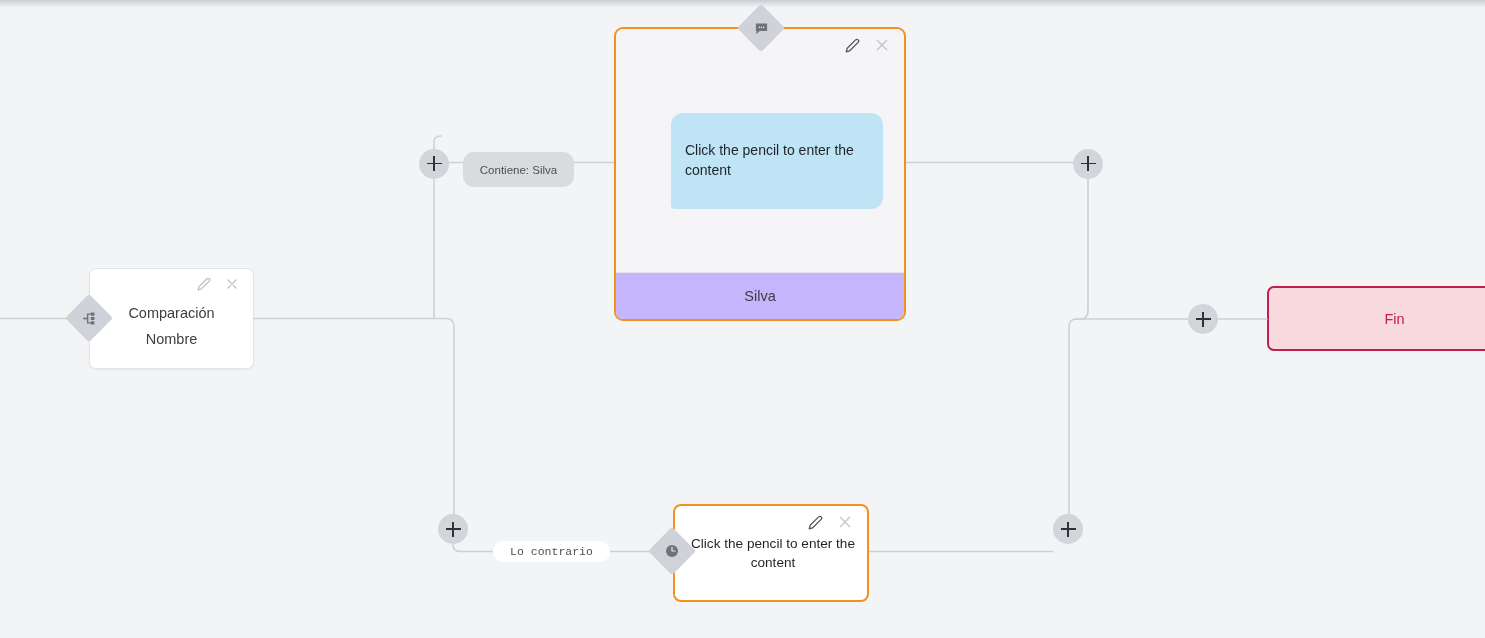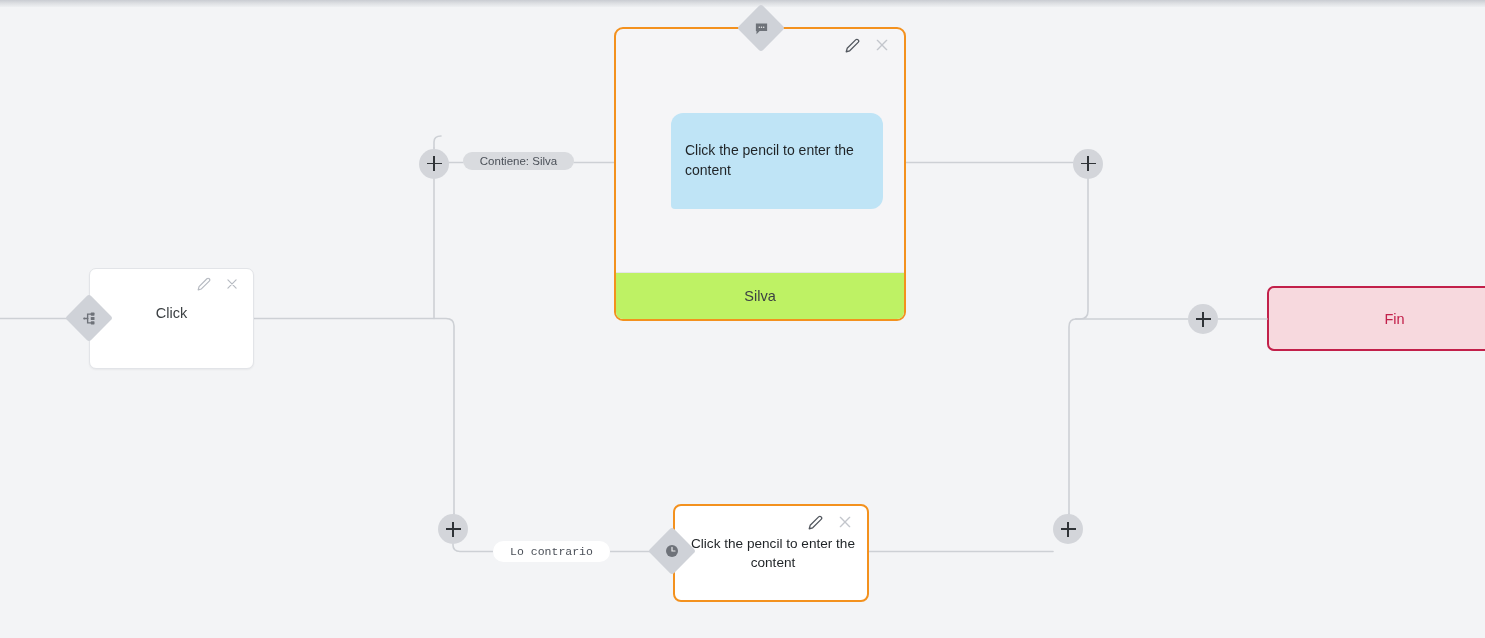--- a/index.html
+++ b/index.html
@@ -83,21 +83,21 @@
     position: absolute; left: 55px; top: 84px;
     width: 212px; height: 96px;
     background: #bfe4f6;
     border-radius: 12px 12px 12px 4px;
     display: flex; align-items: center;
     padding: 0 14px;
     font-size: 14px; color: #1f2326; line-height: 1.42;
   }
   .msg-footer {
     position: absolute; left: 0; right: 0; bottom: 0; height: 47px;
-    background: #bef264;
+    background: #c4b5fd;
     border-top: 1px solid #e4e5e9;
     display: flex; align-items: center; justify-content: center;
     font-size: 14.5px; color: #3c4043;
   }
 
   
   .wait-card {
     position: absolute; left: 673px; top: 504px;
     width: 196px; height: 98px;
     background: #ffffff;
@@ -193,21 +193,22 @@
             <path d="M17 3a2.8 2.8 0 1 1 4 4L7.5 20.5 2 22l1.5-5.5Z"></path>
           </svg>
         </span>
         <span class="ic">
           <svg width="14" height="14" viewBox="0 0 24 24" fill="none" stroke="#b6bac1" stroke-width="2" stroke-linecap="round">
             <path d="M5 5 L19 19 M19 5 L5 19"></path>
           </svg>
         </span>
       </div>
       <div class="cmp-text">
-        <div>Click</div>
+        <div>Comparación</div>
+        <div>Nombre</div>
       </div>
     </div>
 
     <div class="diamond" style="left:72px; top:301px;">
       <span class="glyph">
         <svg width="15" height="15" viewBox="0 0 24 24" fill="none" stroke="#6e7279" stroke-width="2.2" stroke-linecap="round">
           <path d="M4 12 H9"></path>
           <path d="M9 12 V5 H14"></path>
           <path d="M9 12 V19 H14"></path>
           <rect x="14" y="2.5" width="6" height="5" rx="1" fill="#6e7279" stroke="none"></rect>
@@ -279,21 +280,21 @@
           <path d="M12 6.5 V12 H16.5" fill="none" stroke="#e9eaec" stroke-width="1.8" stroke-linecap="round"></path>
         </svg>
       </span>
     </div>
   </div>
 
   <div class="fin-card">
     <span>Fin</span>
   </div>
 
-  <div class="pill pill-grey" style="left:463px; top:152px; width:111px; height:18px;">
+  <div class="pill pill-grey" style="left:463px; top:152px; width:111px; height:35px;">
     <span>Contiene: Silva</span>
   </div>
   <div class="pill pill-white" style="left:493px; top:541px; width:117px; height:21px;">
     <span>Lo contrario</span>
   </div>
 
   <div class="plus" style="left:419px; top:163.5px; transform:translateY(-15px);"></div>
   <div class="plus" style="left:438px; top:529px; transform:translateY(-15px);"></div>
   <div class="plus" style="left:1073px; top:163.5px; transform:translateY(-15px);"></div>
   <div class="plus" style="left:1053px; top:529px; transform:translateY(-15px);"></div>

